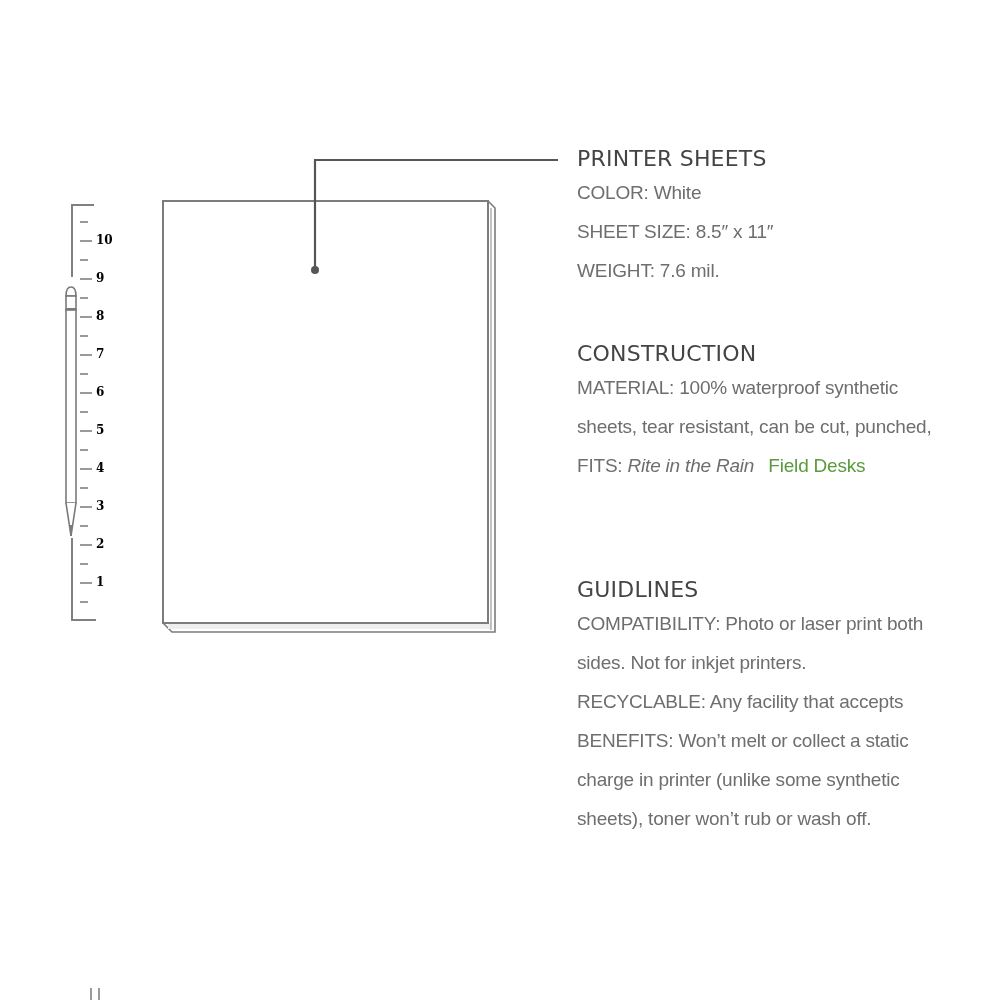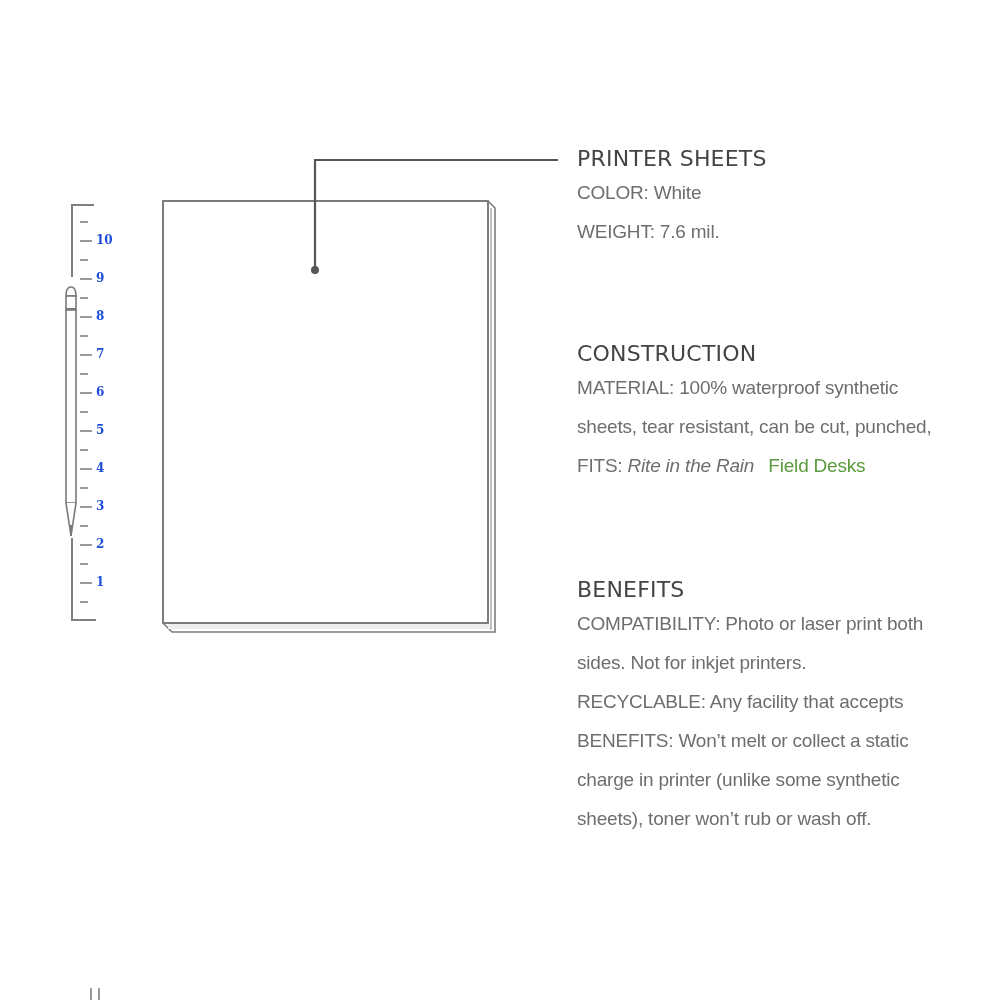--- a/index.html
+++ b/index.html
@@ -7,21 +7,21 @@
            font-family: "Liberation Sans", sans-serif; color: #6b6b6b; }
     svg.diagram { position: absolute; left: 0; top: 0; }
     .spec-block { position: absolute; left: 577px; }
     .spec-title { font-family: "DejaVu Sans", sans-serif; font-weight: normal; font-size: 22px;
                   color: #444444; letter-spacing: 0.2px; line-height: 28px; margin: 0; }
     .spec-line { font-family: "Liberation Sans", sans-serif; font-size: 19px; color: #6e6e6e;
                  line-height: 39px; margin: 0; white-space: nowrap; letter-spacing: -0.2px; }
     .italic { font-style: italic; }
     .green-link { color: #5a9a3c; text-decoration: none; cursor: pointer; margin-left: 9px; }
     .ruler-num { position: absolute; font-family: "DejaVu Serif", serif; font-weight: bold;
-                 font-size: 12px; color: #1d4ed8; }
+                 font-size: 12px; color: #000000; }
   </style>
 </head>
 <body>
 
 <svg class="diagram" width="1000" height="1000" viewBox="0 0 1000 1000">
 
   <g stroke="#808080" fill="none" stroke-width="2">
 
     <path d="M 94 205 L 72 205 L 72 277"></path>
 
@@ -90,31 +90,32 @@
   <span class="ruler-num" style="left:96px; top:423px;">5</span>
   <span class="ruler-num" style="left:96px; top:461px;">4</span>
   <span class="ruler-num" style="left:96px; top:499px;">3</span>
   <span class="ruler-num" style="left:96px; top:537px;">2</span>
   <span class="ruler-num" style="left:96px; top:575px;">1</span>
 </div>
 
 <div class="spec-block" style="top:145px;">
   <h2 class="spec-title">PRINTER SHEETS</h2>
   <p class="spec-line">COLOR: White</p>
+  <p class="spec-line">SHEET SIZE: 8.5″ x 11″</p>
   <p class="spec-line">WEIGHT: 7.6 mil.</p>
 </div>
 
 <div class="spec-block" style="top:340px;">
   <h2 class="spec-title">CONSTRUCTION</h2>
   <p class="spec-line">MATERIAL: 100% waterproof synthetic</p>
   <p class="spec-line">sheets, tear resistant, can be cut, punched,</p>
   <p class="spec-line"><span>FITS: </span><span class="italic">Rite in the Rain</span> <a class="green-link">Field Desks</a></p>
 </div>
 
 <div class="spec-block" style="top:576px;">
-  <h2 class="spec-title">BENEFITS</h2>
+  <h2 class="spec-title">GUIDLINES</h2>
   <p class="spec-line">COMPATIBILITY: Photo or laser print both</p>
   <p class="spec-line">sides. Not for inkjet printers.</p>
   <p class="spec-line">RECYCLABLE: Any facility that accepts</p>
   <p class="spec-line">BENEFITS: Won’t melt or collect a static</p>
   <p class="spec-line">charge in printer (unlike some synthetic</p>
   <p class="spec-line">sheets), toner won’t rub or wash off.</p>
 </div>
 
 </body></html>

